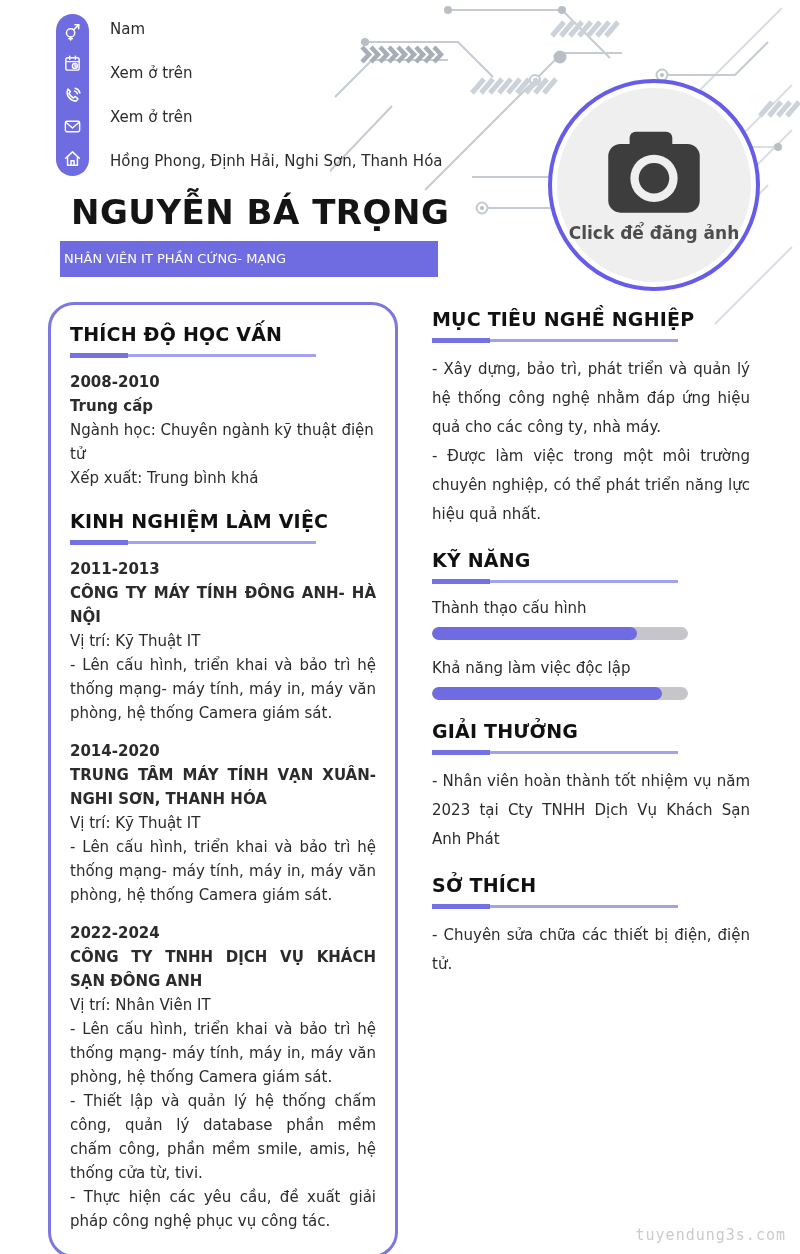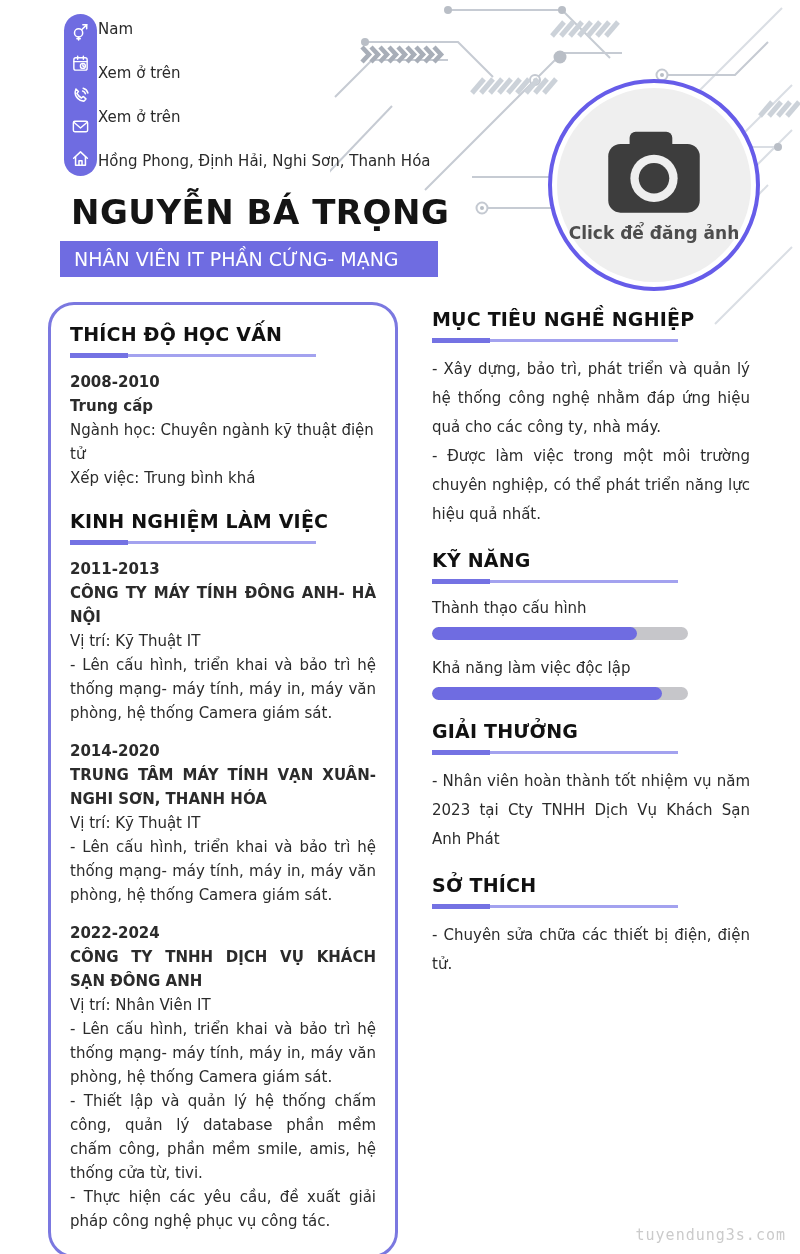--- a/index.html
+++ b/index.html
@@ -8,34 +8,34 @@
   }
   *{box-sizing:border-box;margin:0;padding:0}
   html,body{width:800px;height:1254px}
   body{
     position:relative;background:#fff;overflow:hidden;
     font-family:"DejaVu Sans","Liberation Sans",sans-serif;color:#222;
   }
   
   .circuit{position:absolute;top:0;right:0;z-index:0}
   
-  .contact{position:absolute;left:64px;top:14px;display:flex;gap:1px;z-index:2}
+  .contact{position:absolute;left:56px;top:14px;display:flex;gap:21px;z-index:2}
   .contact-bar{
     width:33px;height:162px;background:var(--accent);border-radius:17px;
     display:flex;flex-direction:column;justify-content:space-between;
     align-items:center;padding:8px 0;
   }
   .contact-bar .cicon{width:19px;height:19px;display:block}
   .contact-vals{display:flex;flex-direction:column;justify-content:space-between;height:162px;padding:4px 0}
   .contact-row{font-size:15px;color:#2a2a2a;line-height:22px;white-space:nowrap}
   
   .name{position:absolute;left:71px;top:192px;z-index:2;font-size:34px;font-weight:700;letter-spacing:.5px;color:#141414}
   .role{
     position:absolute;left:60px;top:241px;z-index:2;width:378px;height:36px;
-    background:var(--accent);color:#fff;font-size:19px;line-height:36px;padding-left:14px;
+    background:var(--accent);color:#fff;font-size:13px;line-height:36px;padding-left:4px;
   }
   
   .photo{
     position:absolute;left:548px;top:79px;z-index:2;width:212px;height:212px;border-radius:50%;
     border:4px solid var(--photo-ring);background:#fff;display:flex;align-items:center;justify-content:center;
     cursor:pointer;
   }
   .photo-inner{
     width:194px;height:194px;border-radius:50%;background:#efefef;
     display:flex;flex-direction:column;align-items:center;justify-content:center;gap:4px;
@@ -207,21 +207,21 @@
 <div class="main">
 
   <div class="left-box">
     <section>
       <h2 class="sec-title">THÍCH ĐỘ HỌC VẤN</h2>
       <div class="rule"></div>
       <div class="edu">
         <p class="b">2008-2010</p>
         <p class="b">Trung cấp</p>
         <p>Ngành học: Chuyên ngành kỹ thuật điện tử</p>
-        <p>Xếp việc: Trung bình khá</p>
+        <p>Xếp xuất: Trung bình khá</p>
       </div>
     </section>
 
     <section class="sec-gap">
       <h2 class="sec-title">KINH NGHIỆM LÀM VIỆC</h2>
       <div class="rule"></div>
 
       <div>
         <p class="b">2011-2013</p>
         <p class="b just">CÔNG TY MÁY TÍNH ĐÔNG ANH- HÀ NỘI</p>

